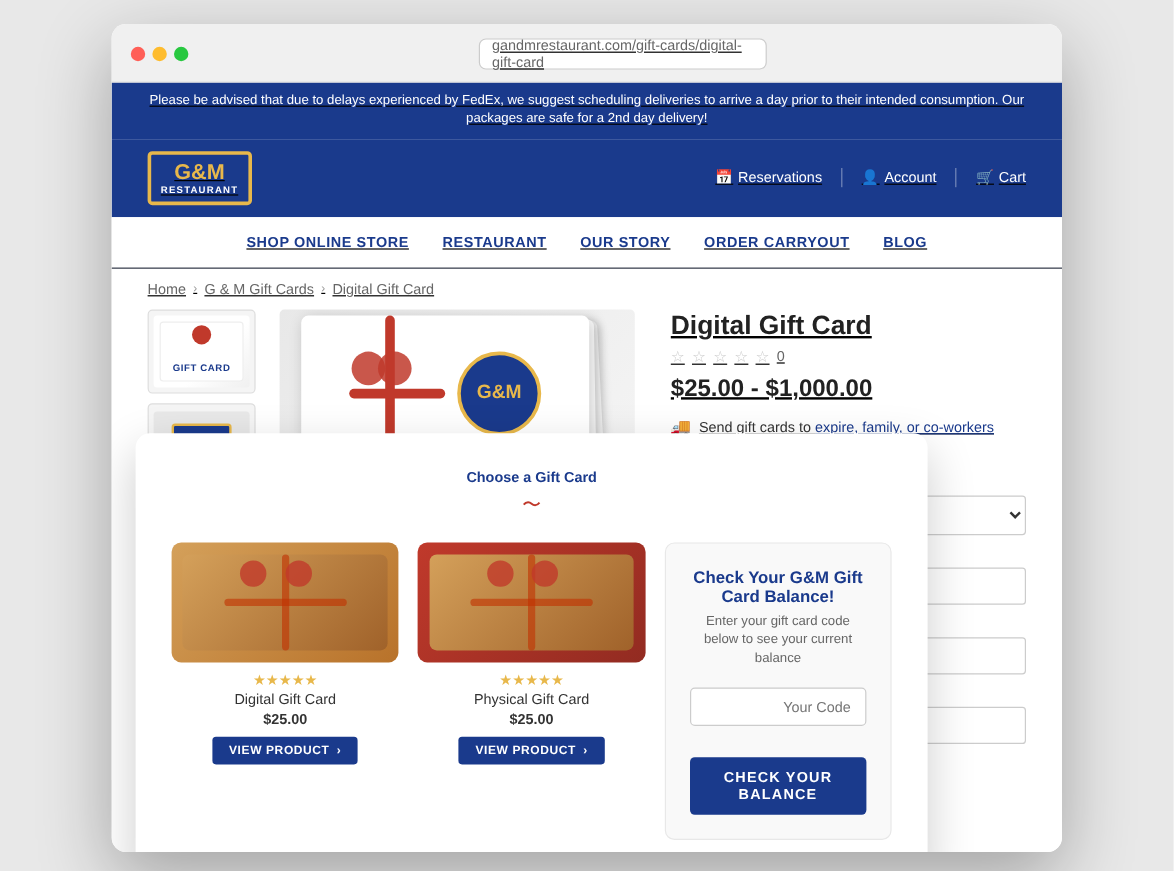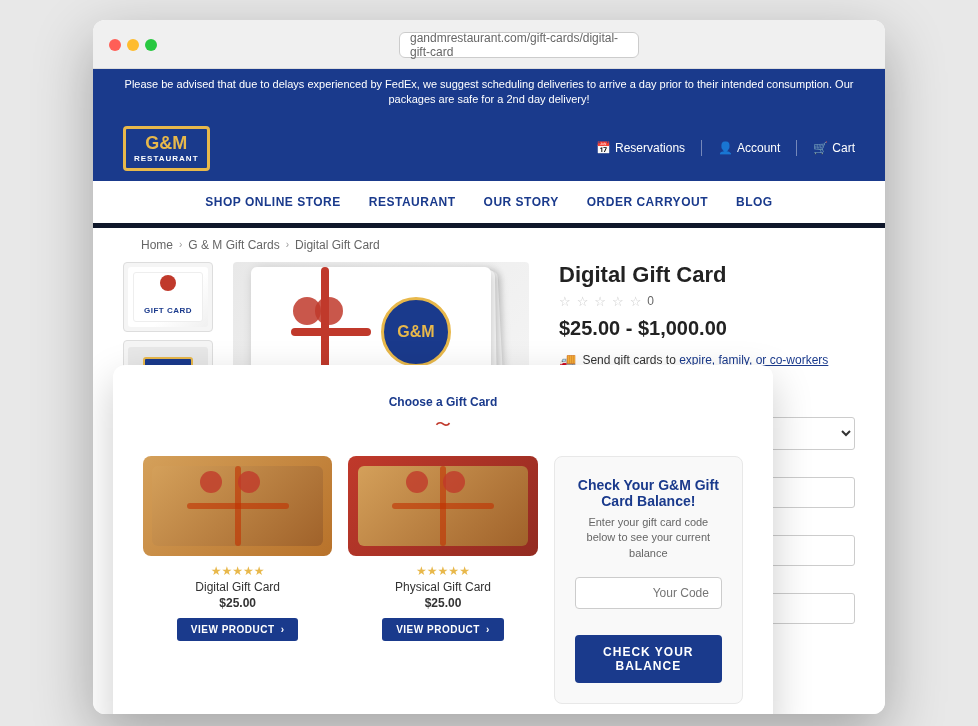--- a/index.html
+++ b/index.html
@@ -13,20 +13,21 @@
       padding: 20px;
     }
 
     .browser-window {
       width: 792px;
       background: #fff;
       border-radius: 12px;
       box-shadow: 0 20px 60px rgba(0,0,0,0.3);
       overflow: hidden;
       position: relative;
+      text-decoration: underline;
     }
 
     .browser-chrome {
       background: #f0f0f0;
       padding: 12px 16px 10px;
       display: flex;
       align-items: center;
       gap: 12px;
       border-bottom: 1px solid #ddd;
     }
@@ -127,35 +128,35 @@
       background: rgba(255,255,255,0.4);
     }
 
     .main-nav {
       background: #fff;
       padding: 0 30px;
       display: flex;
       align-items: center;
       justify-content: center;
       gap: 28px;
-      border-bottom: 5px solid #0f172a;
+      border-bottom: 1px solid #0f172a;
     }
 
     .main-nav a {
       color: #1a3a8c;
       text-decoration: none;
       font-size: 12px;
       font-weight: 700;
       letter-spacing: 0.5px;
       padding: 14px 0;
       text-transform: uppercase;
     }
 
     .breadcrumb {
-      padding: 10px 48px;
+      padding: 10px 30px;
       font-size: 12px;
       color: #666;
       display: flex;
       align-items: center;
       gap: 6px;
       background: #fff;
     }
 
     .breadcrumb a { color: #666; text-decoration: none; }
     .breadcrumb-sep { color: #999; font-size: 10px; }

